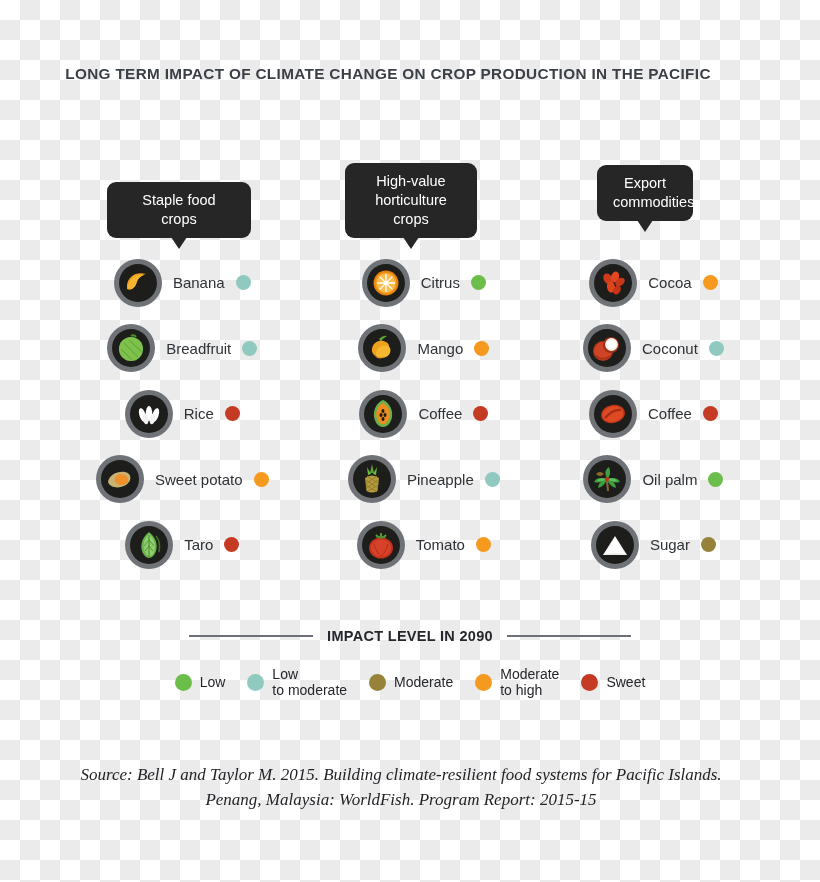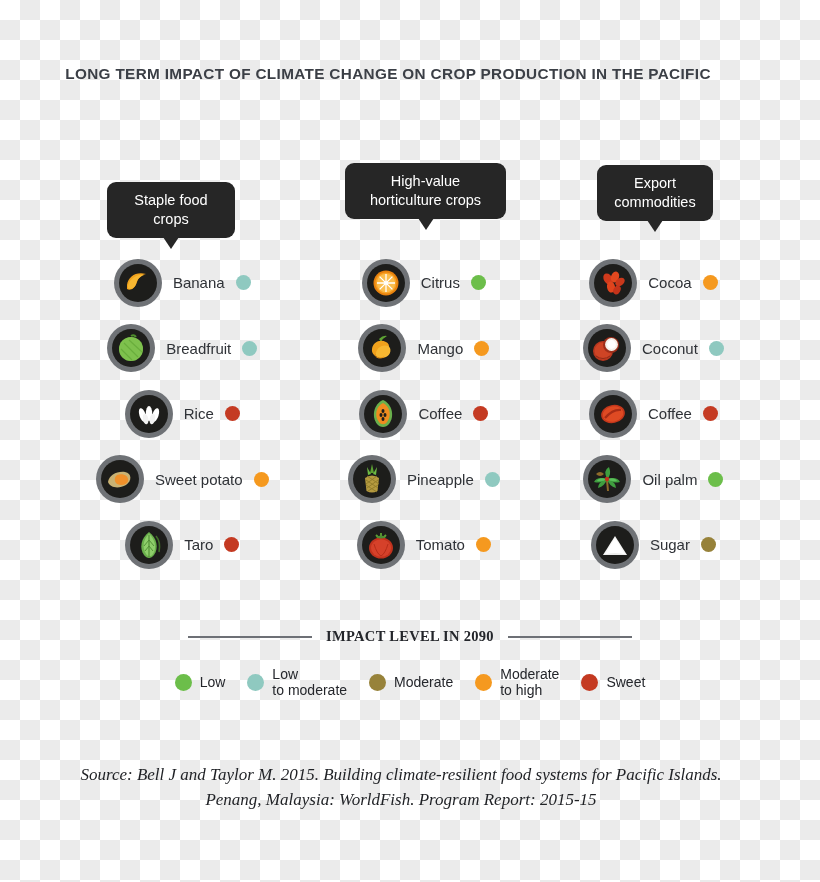--- a/index.html
+++ b/index.html
@@ -51,23 +51,23 @@
     position: absolute;
     left: 50%;
     bottom: -11px;
     margin-left: -8px;
     width: 0;
     height: 0;
     border-left: 8px solid transparent;
     border-right: 8px solid transparent;
     border-top: 12px solid #262626;
   }
-  .bubble-1 { left: 107px; top: 182px; width: 128px; }
-  .bubble-2 { left: 345px; top: 163px; width: 161px; }
-  .bubble-3 { left: 597px; top: 165px; width: 116px; }
+  .bubble-1 { left: 107px; top: 182px; width: 144px; }
+  .bubble-2 { left: 345px; top: 163px; width: 132px; }
+  .bubble-3 { left: 597px; top: 165px; width: 96px; }
 
   
   .column { position: absolute; top: 250px; }
   .col-1 { left: 96px; }
   .col-2 { left: 348px; }
   .col-3 { left: 583px; }
 
   .crop-row {
     position: relative;
     height: 65.5px;
@@ -131,21 +131,20 @@
   
   .legend-head {
     position: absolute;
     top: 628px;
     left: 0;
     width: 820px;
     display: flex;
     align-items: center;
     justify-content: center;
     gap: 14px;
-    font-family: Liberation Serif, serif;
   }
   .legend-rule {
     height: 2px;
     width: 124px;
     background: #6d7076;
   }
   .legend-title {
     font-size: 14.5px;
     font-weight: bold;
     letter-spacing: 0.3px;

